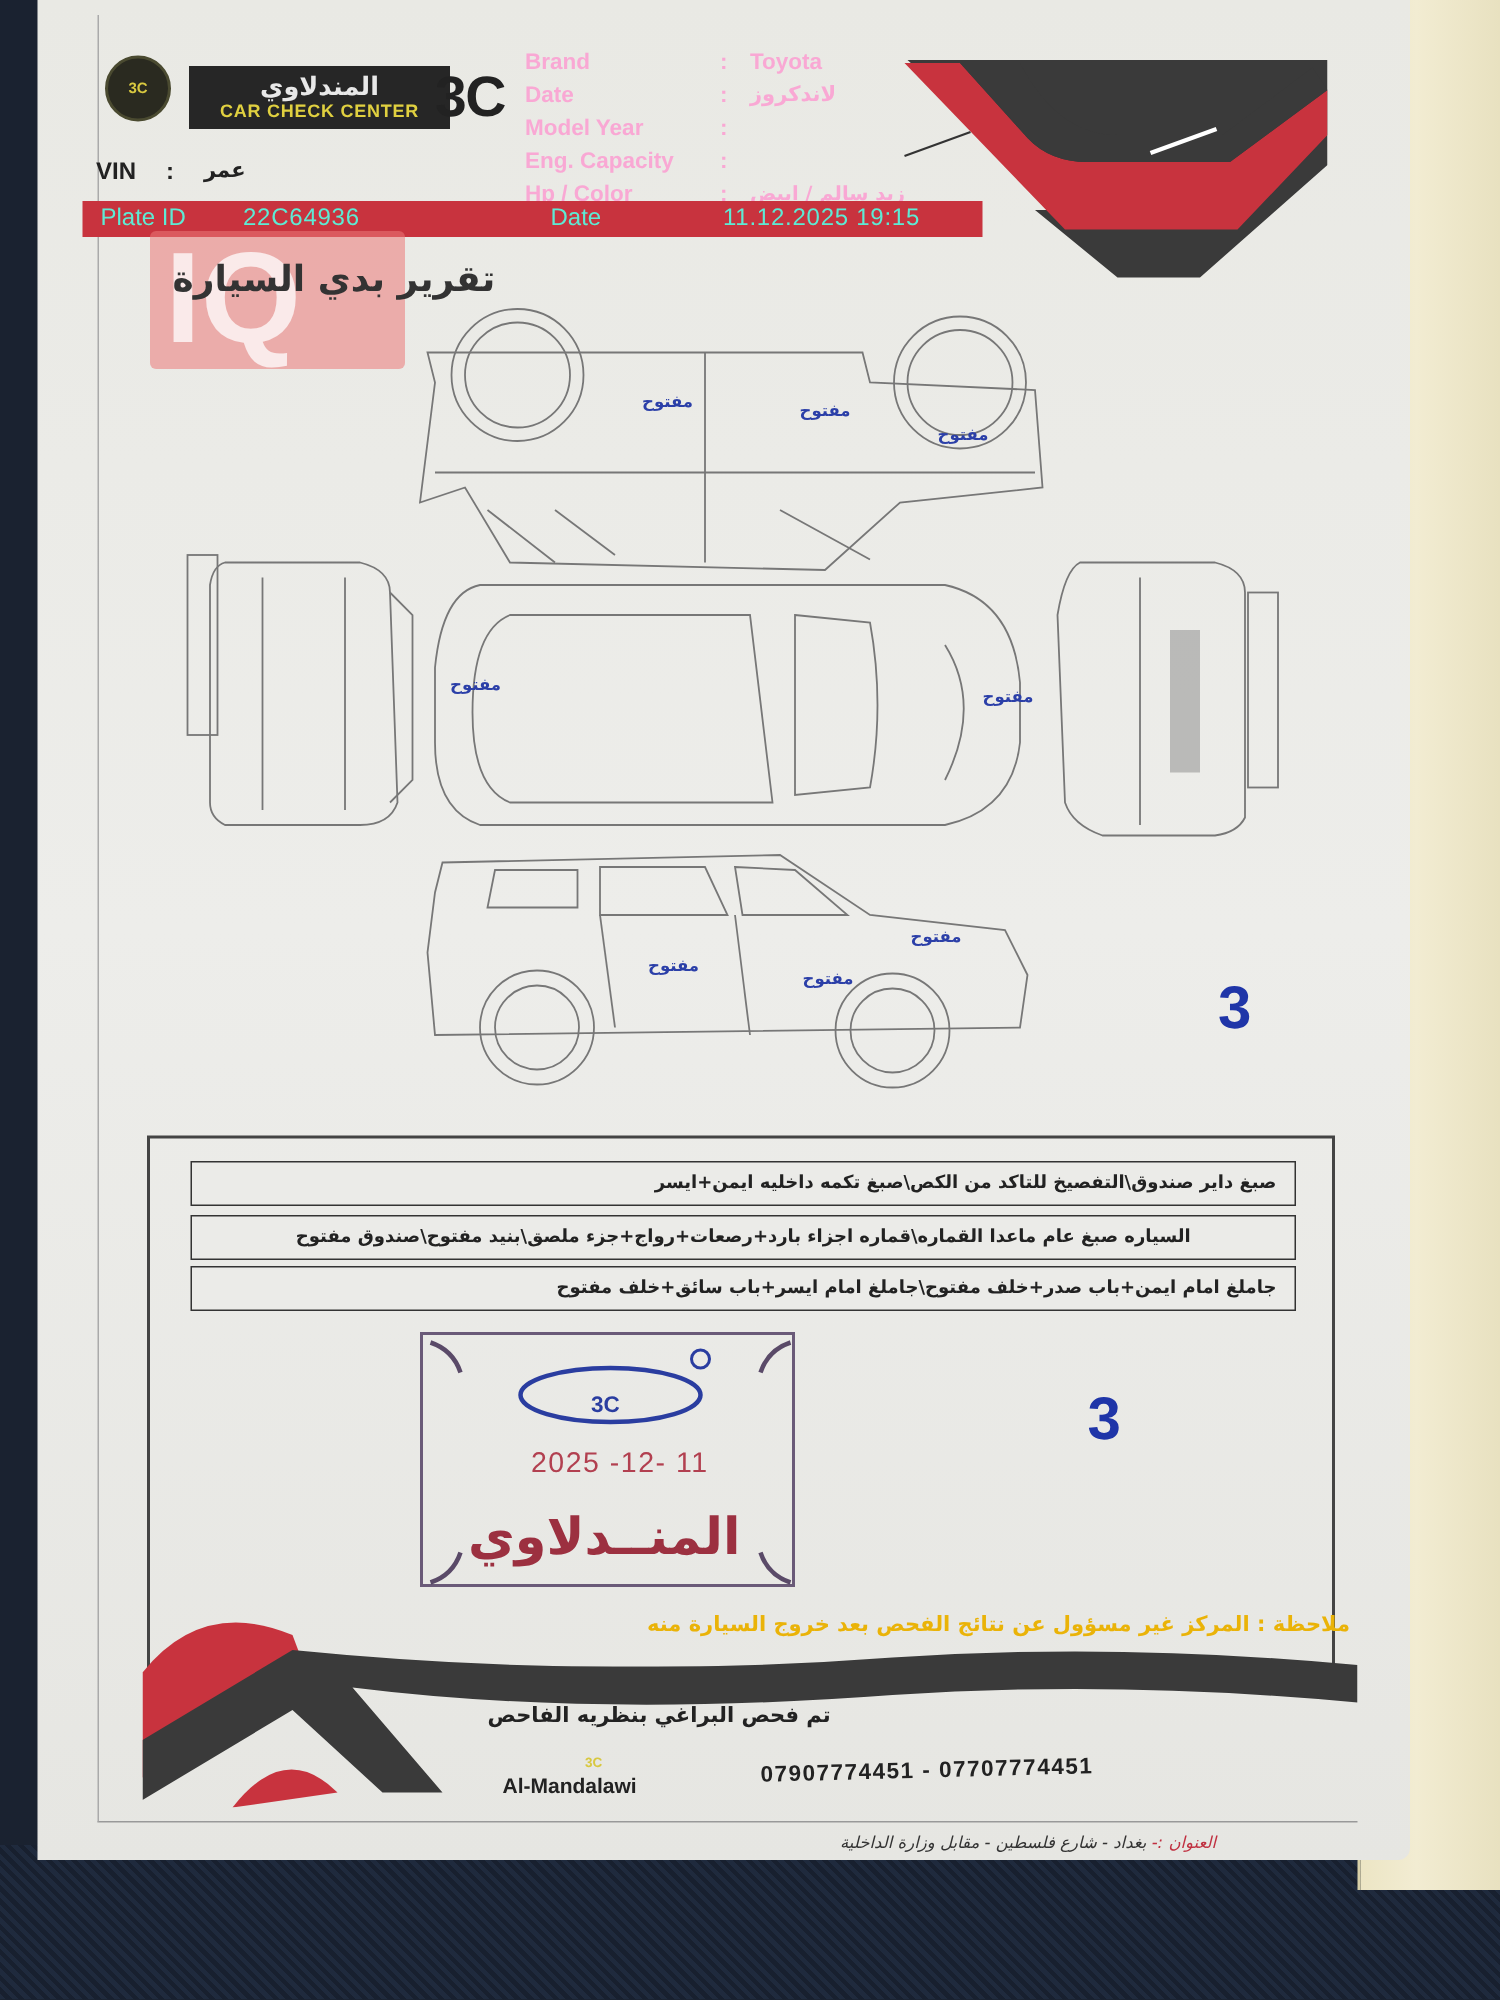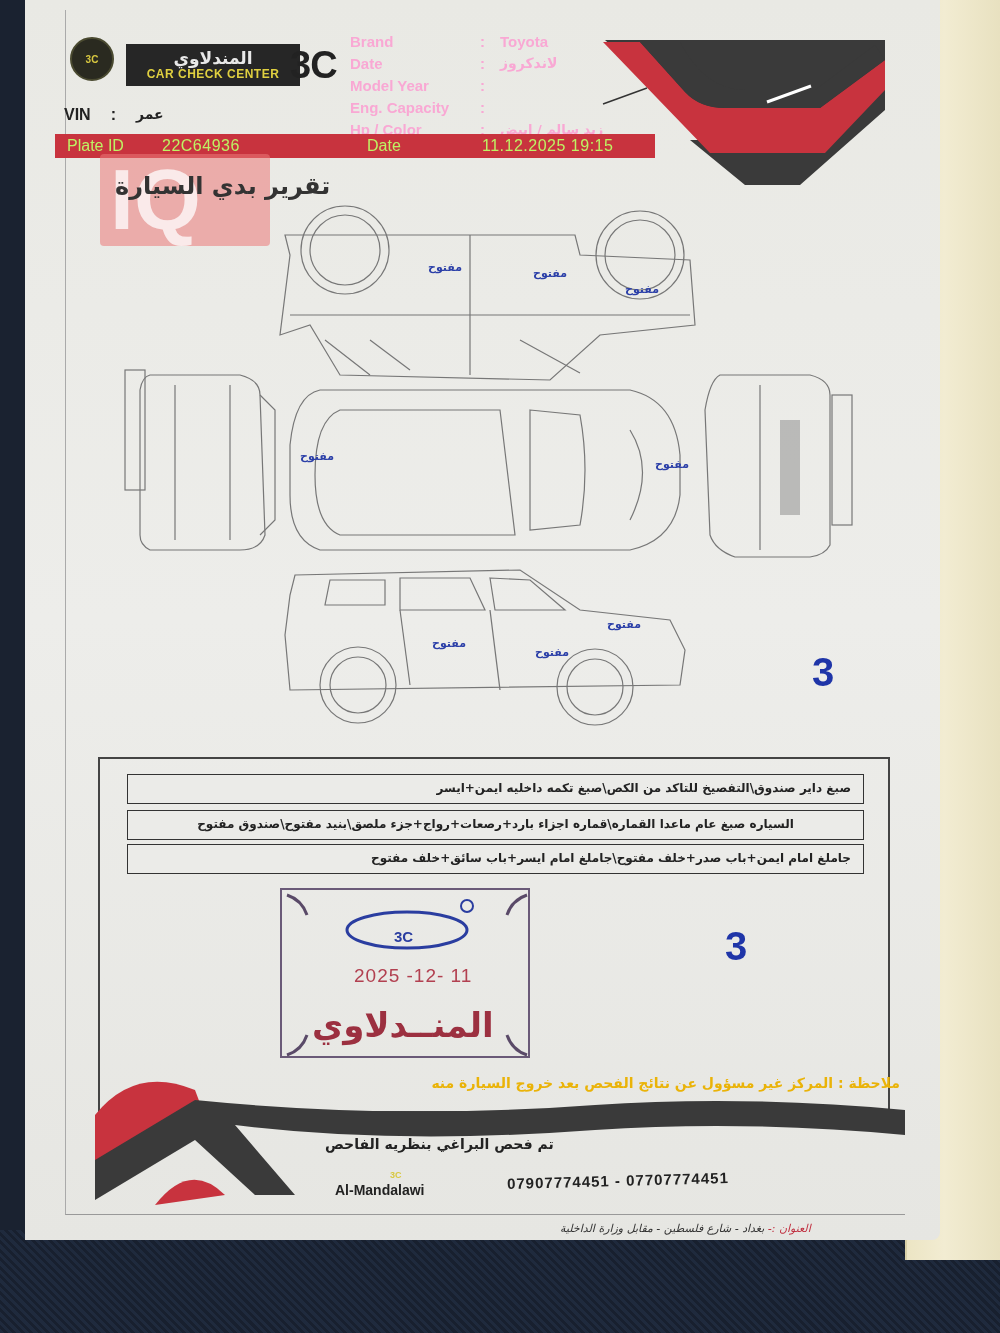--- a/index.html
+++ b/index.html
@@ -41,21 +41,21 @@
   .brand-en { color: #e0d040; font-size: 12px; font-weight: bold; letter-spacing: 0.5px; line-height: 15px; }
   .brand-3c { position: absolute; left: 290px; top: 44px; font-size: 38px; font-weight: bold; color: #222; letter-spacing: -1px; }
   .info-labels { position: absolute; left: 350px; top: 30px; }
   .info-row { height: 22px; display: flex; align-items: center; font-size: 15px; font-weight: bold; color: #f9a8d4; }
   .info-row .lbl { width: 130px; }
   .info-row .colon { width: 20px; }
   .info-row .val { font-weight: bold; }
   .vin-row { position: absolute; left: 64px; top: 106px; font-size: 16px; font-weight: bold; color: #222; display: flex; gap: 20px; }
   .red-bar {
     position: absolute; left: 55px; top: 134px; width: 600px; height: 24px;
-    background: #c8333e; display: flex; align-items: center; color: #bef264; font-size: 16px;
+    background: #c8333e; display: flex; align-items: center; color: #5eead4; font-size: 16px;
   }
   .red-bar .lbl { margin-left: 12px; width: 95px; }
   .red-bar .plate { width: 205px; letter-spacing: 0.5px; }
   .red-bar .date-lbl { width: 115px; }
   .red-bar .date-val { letter-spacing: 0.5px; }
   .swoosh { position: absolute; left: 575px; top: 30px; width: 310px; height: 160px; }
   
   .iq-mark {
     position: absolute; left: 100px; top: 154px; width: 170px; height: 92px; background: rgba(235,120,120,0.55);
     border-radius: 4px;

